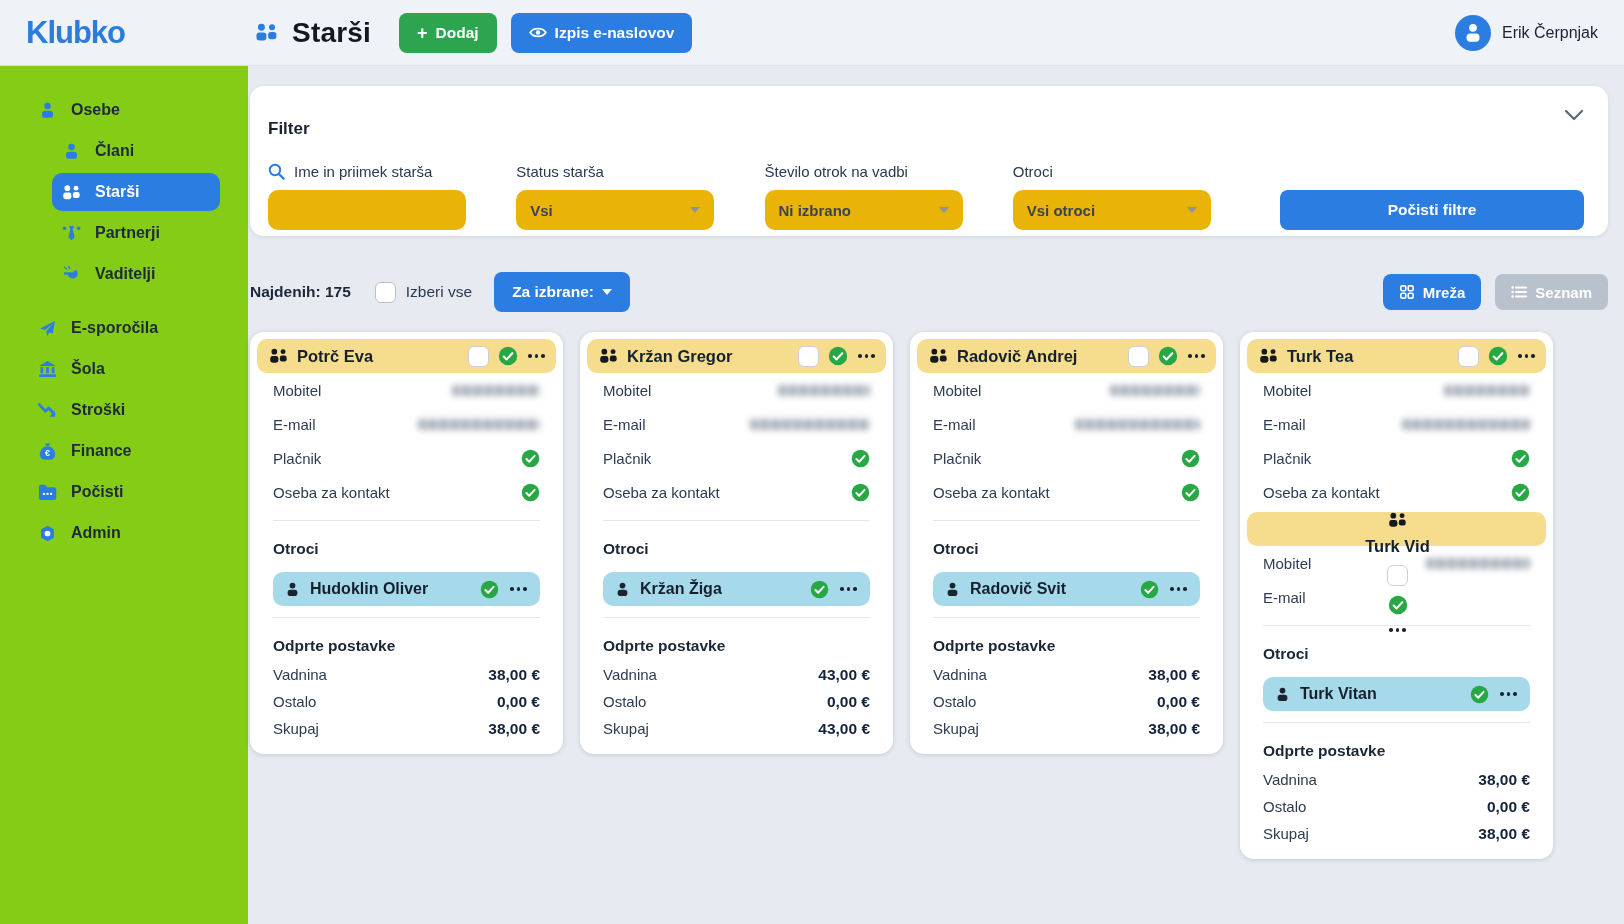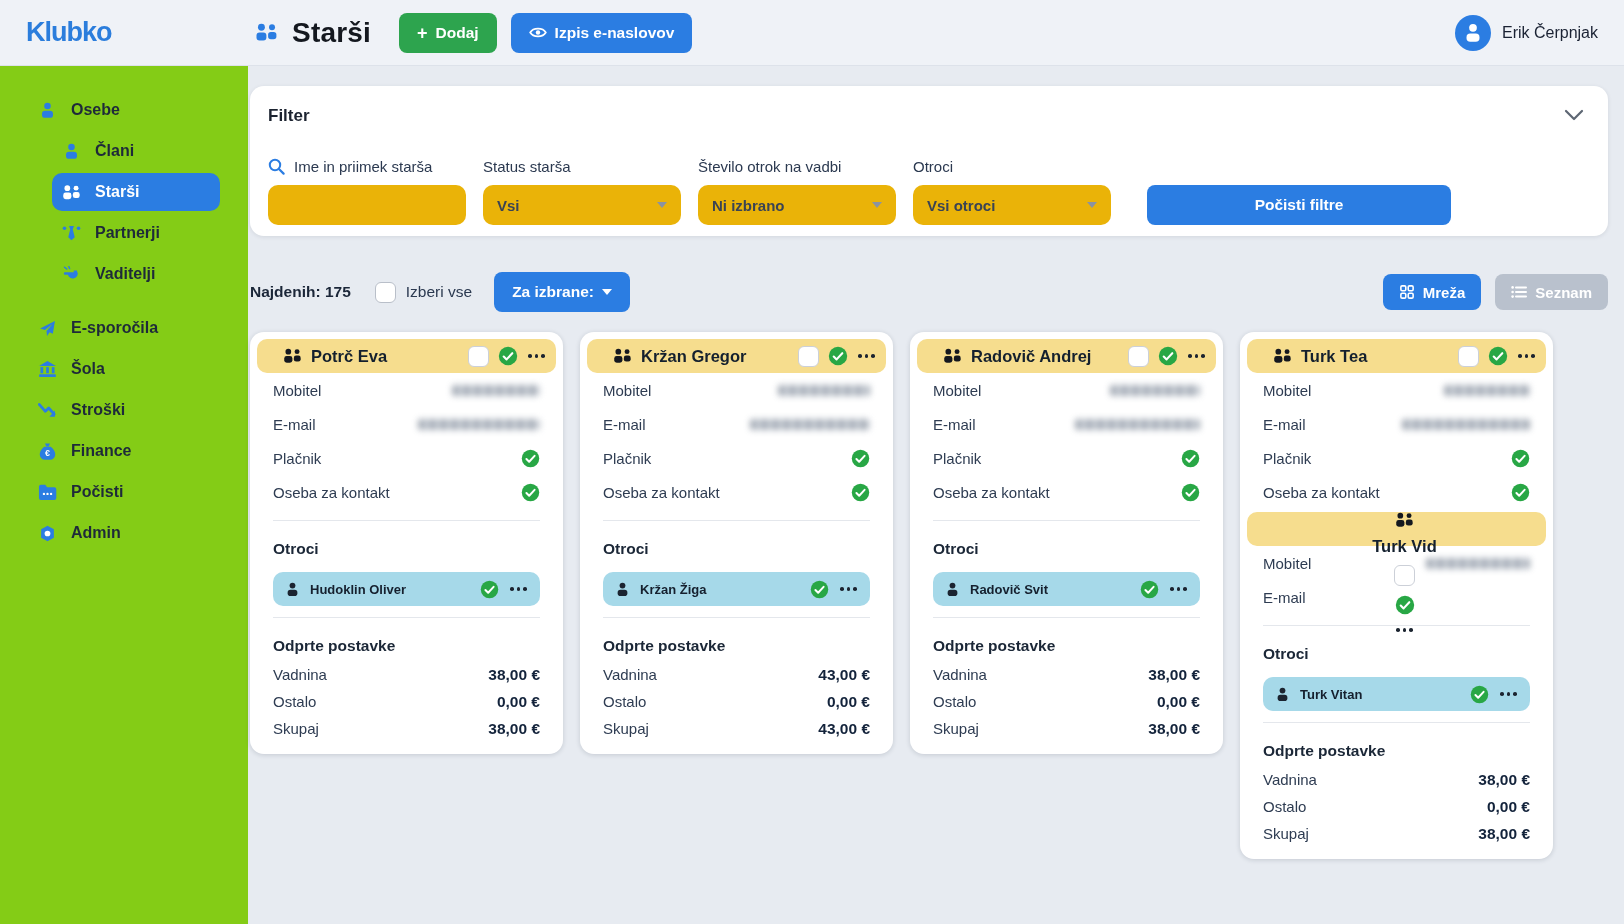--- a/index.html
+++ b/index.html
@@ -4,21 +4,21 @@
 <style>
   * { margin:0; padding:0; box-sizing:border-box; }
   html,body { width:1624px; height:924px; overflow:hidden; }
   body { font-family:"Liberation Sans","DejaVu Sans",sans-serif; background:#e7ebf1; color:#1d2838; }
 
   svg.ic { display:block; flex:none; }
 
   
   .topbar { height:66px; background:#eff2f7; display:flex; align-items:center; padding:0 26px;
             border-bottom:1px solid #dde2ea; }
-  .logo { width:229px; font-size:27px; font-weight:800; letter-spacing:-1px; color:#2b7ddc; cursor:pointer; }
+  .logo { width:229px; font-size:31px; font-weight:800; letter-spacing:-1px; color:#2b7ddc; cursor:pointer; }
   .page-head { display:flex; align-items:center; gap:14px; }
   .title-ic { width:23px; height:19px; color:#2b7de2; }
   h1 { font-size:28px; font-weight:700; color:#14181f; margin-right:14px; letter-spacing:.2px; }
   .btn { display:inline-flex; align-items:center; justify-content:center; gap:8px; height:40px;
          border:none; border-radius:8px; color:#fff; font-size:15.5px; font-weight:600;
          font-family:inherit; cursor:pointer; padding:0 18px; }
   .btn-green { background:#2da44e; }
   .btn-blue  { background:#2b7de2; }
   .plus { font-size:18px; font-weight:600; line-height:1; }
   .user { margin-left:auto; display:flex; align-items:center; gap:11px; cursor:pointer; }
@@ -35,24 +35,24 @@
   .side-item .sic { width:19px; height:17px; color:#2b7de2; }
   .side-item.sub { margin-left:52px; }
   .side-item.active { background:#2b7de2; color:#fff; }
   .side-item.active .sic { color:#fff; }
   .side-gap { height:10px; }
 
   .main { flex:1; padding:20px 16px 0 2px; }
 
   
   .filter { background:#fff; border-radius:14px; box-shadow:0 1px 4px rgba(25,35,55,.10);
-            padding:20px 24px 24px 18px; position:relative; height:150px; }
+            padding:33px 24px 24px 18px; position:relative; height:150px; }
   .filter-title { font-size:17px; font-weight:700; color:#1c2330; }
   .filter-chevron { position:absolute; top:22px; right:24px; width:20px; height:14px; color:#5d6673; cursor:pointer; }
-  .filter-row { display:flex; margin-top:30px; align-items:flex-end; }
+  .filter-row { display:flex; margin-top:22px; align-items:flex-end;justify-content:space-between; }
   .fgroup { width:198px; margin-right:17px; }
   .flabel { display:flex; align-items:center; gap:9px; font-size:15px; color:#2b3950; margin-bottom:9px; height:20px; }
   .search-ic { width:17px; height:17px; color:#2b7de2; }
   .finput, .fselect { height:40px; background:#eab308; border:none; border-radius:10px; width:100%;
                       display:flex; align-items:center; padding:0 14px; font-size:15px; font-weight:600;
                       color:#3a4354; cursor:pointer; }
   .fselect { justify-content:space-between; }
   .caret { width:0; height:0; border-left:5px solid transparent; border-right:5px solid transparent;
            border-top:6px solid #8b93a1; }
   .caret.white { border-top-color:#fff; }
@@ -68,37 +68,37 @@
   .spacer { flex:1; }
   .view-btn { height:36px; border-radius:8px; font-size:15px; padding:0 16px; }
   .view-btn.gray { background:#b9c1cd; }
   .view-btn + .view-btn { margin-left:14px; }
   .vic { width:16px; height:14px; color:#fff; }
 
   
   .grid { display:flex; gap:17px; margin-top:20px; align-items:flex-start; }
   .card { width:313px; background:#fff; border-radius:14px; box-shadow:0 1px 5px rgba(20,30,50,.16); padding:7px 7px 12px; }
   .card-header { background:#f6dd8e; border-radius:10px; height:34px; display:flex; align-items:center;
-                 gap:9px; padding:0 10px 0 26px; }
+                 gap:9px; padding:0 10px 0 12px; }
   .card-header .ppl { width:19px; height:16px; color:#14181f; }
   .card-name { font-size:16.5px; font-weight:700; color:#14202e; flex:1; }
   .chk-sm { width:21px; height:21px; background:#fff; border:1.5px solid #ccd0d8; border-radius:6px; cursor:pointer; flex:none; }
   .check { width:20px; height:20px; }
   .dots { display:flex; gap:3px; cursor:pointer; padding:4px 1px; }
   .dots i { width:3.6px; height:3.6px; border-radius:50%; background:#1c2430; }
   .irow { display:flex; justify-content:space-between; align-items:center; height:34px; padding:0 16px; }
   .irow .lab { font-size:15px; color:#2e3c52; }
   .blur-blob { height:11px; border-radius:3px; opacity:.8; filter:blur(3px);
                background:repeating-linear-gradient(90deg,#8e97a4 0 7px,#c6ccd4 7px 11px); }
   .div { height:1px; background:#e4e7ec; margin:11px 16px; }
   .sec-head { font-size:15.5px; font-weight:700; color:#1b2737; padding:8px 16px 6px; }
   .chip { margin:8px 16px 2px; background:#a6d9e9; border-radius:10px; height:34px; display:flex;
           align-items:center; gap:10px; padding:0 12px; cursor:pointer; }
   .chip .per { width:15px; height:15px; color:#1b2430; }
-  .chip-name { font-size:13px; font-weight:700; color:#15202e; flex:1; }
+  .chip-name { font-size:16px; font-weight:700; color:#15202e; flex:1; }
   .mrow { display:flex; justify-content:space-between; align-items:center; height:27px; padding:0 16px; }
   .mrow .lab { font-size:15px; color:#2e3c52; }
   .mrow .val { font-size:15.5px; font-weight:700; color:#13233b; }
   .hdr2 { margin-top:3px;flex-direction:column; }
 </style>
 </head>
 <body>
 
 <svg width="0" height="0" style="position:absolute">
   <symbol id="i-person" viewBox="0 0 16 16">

